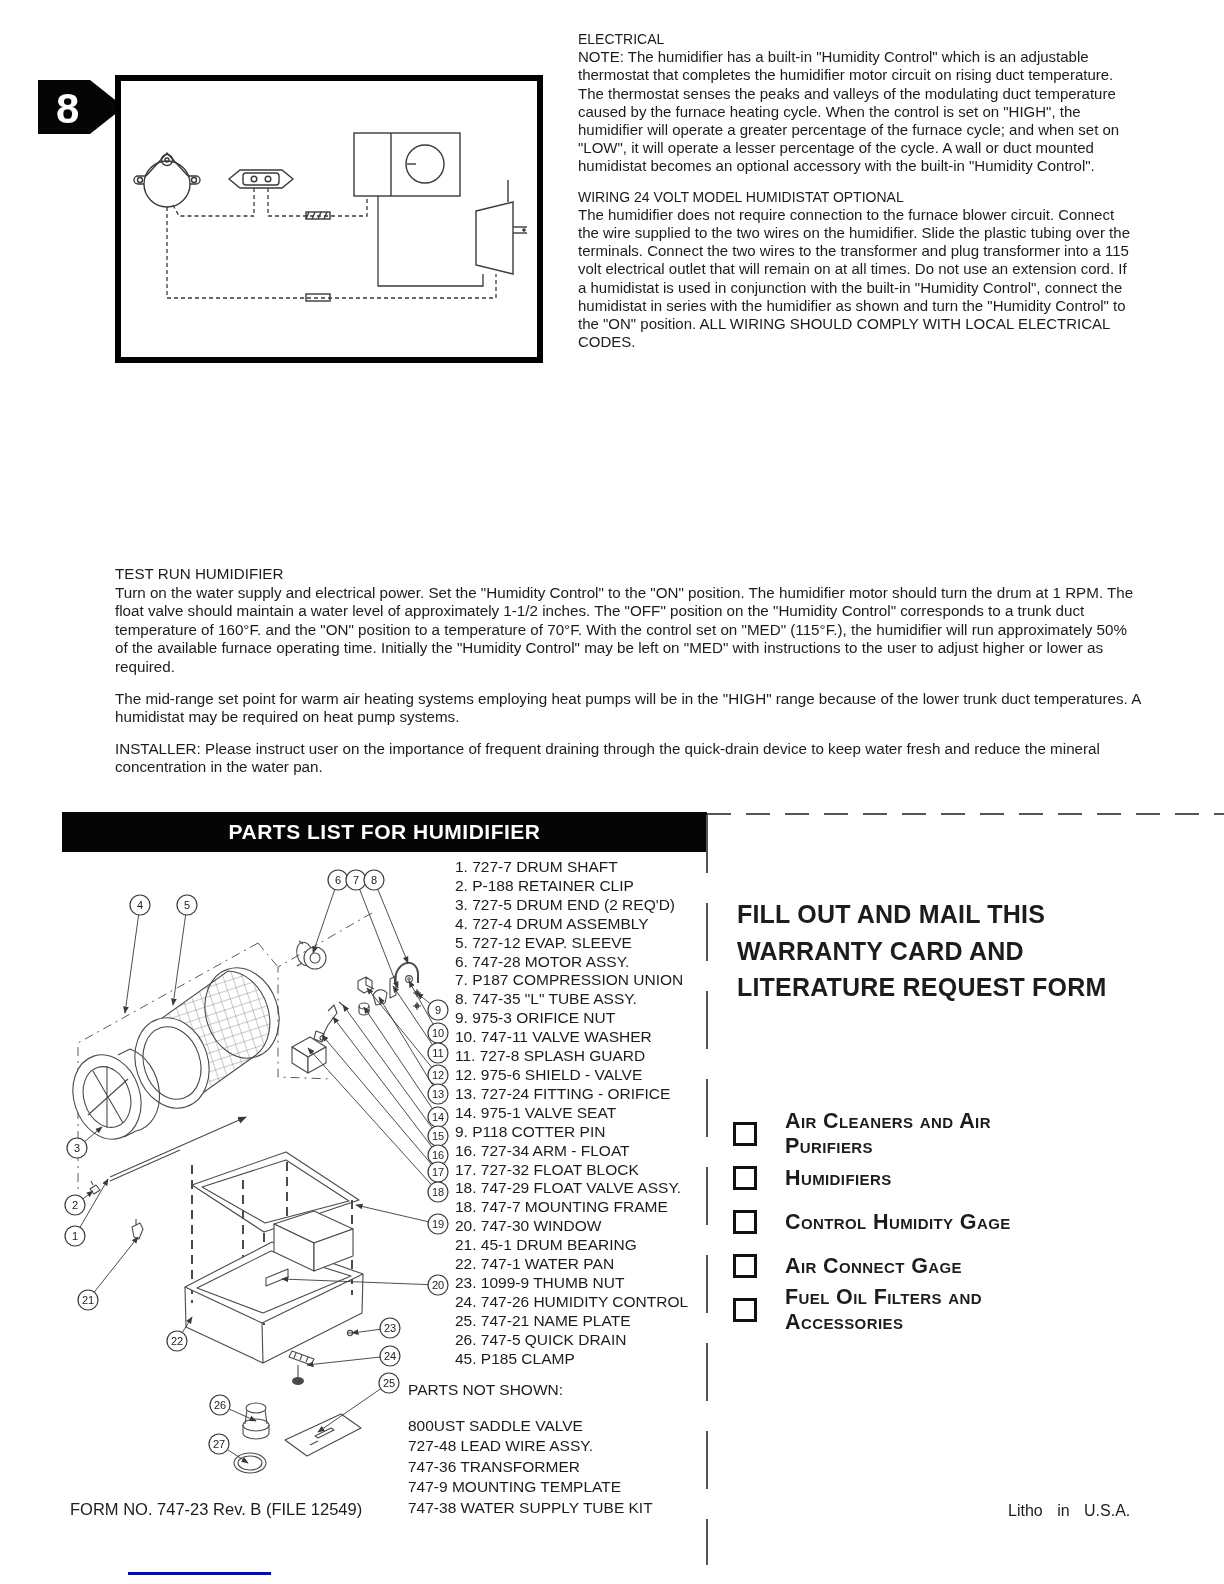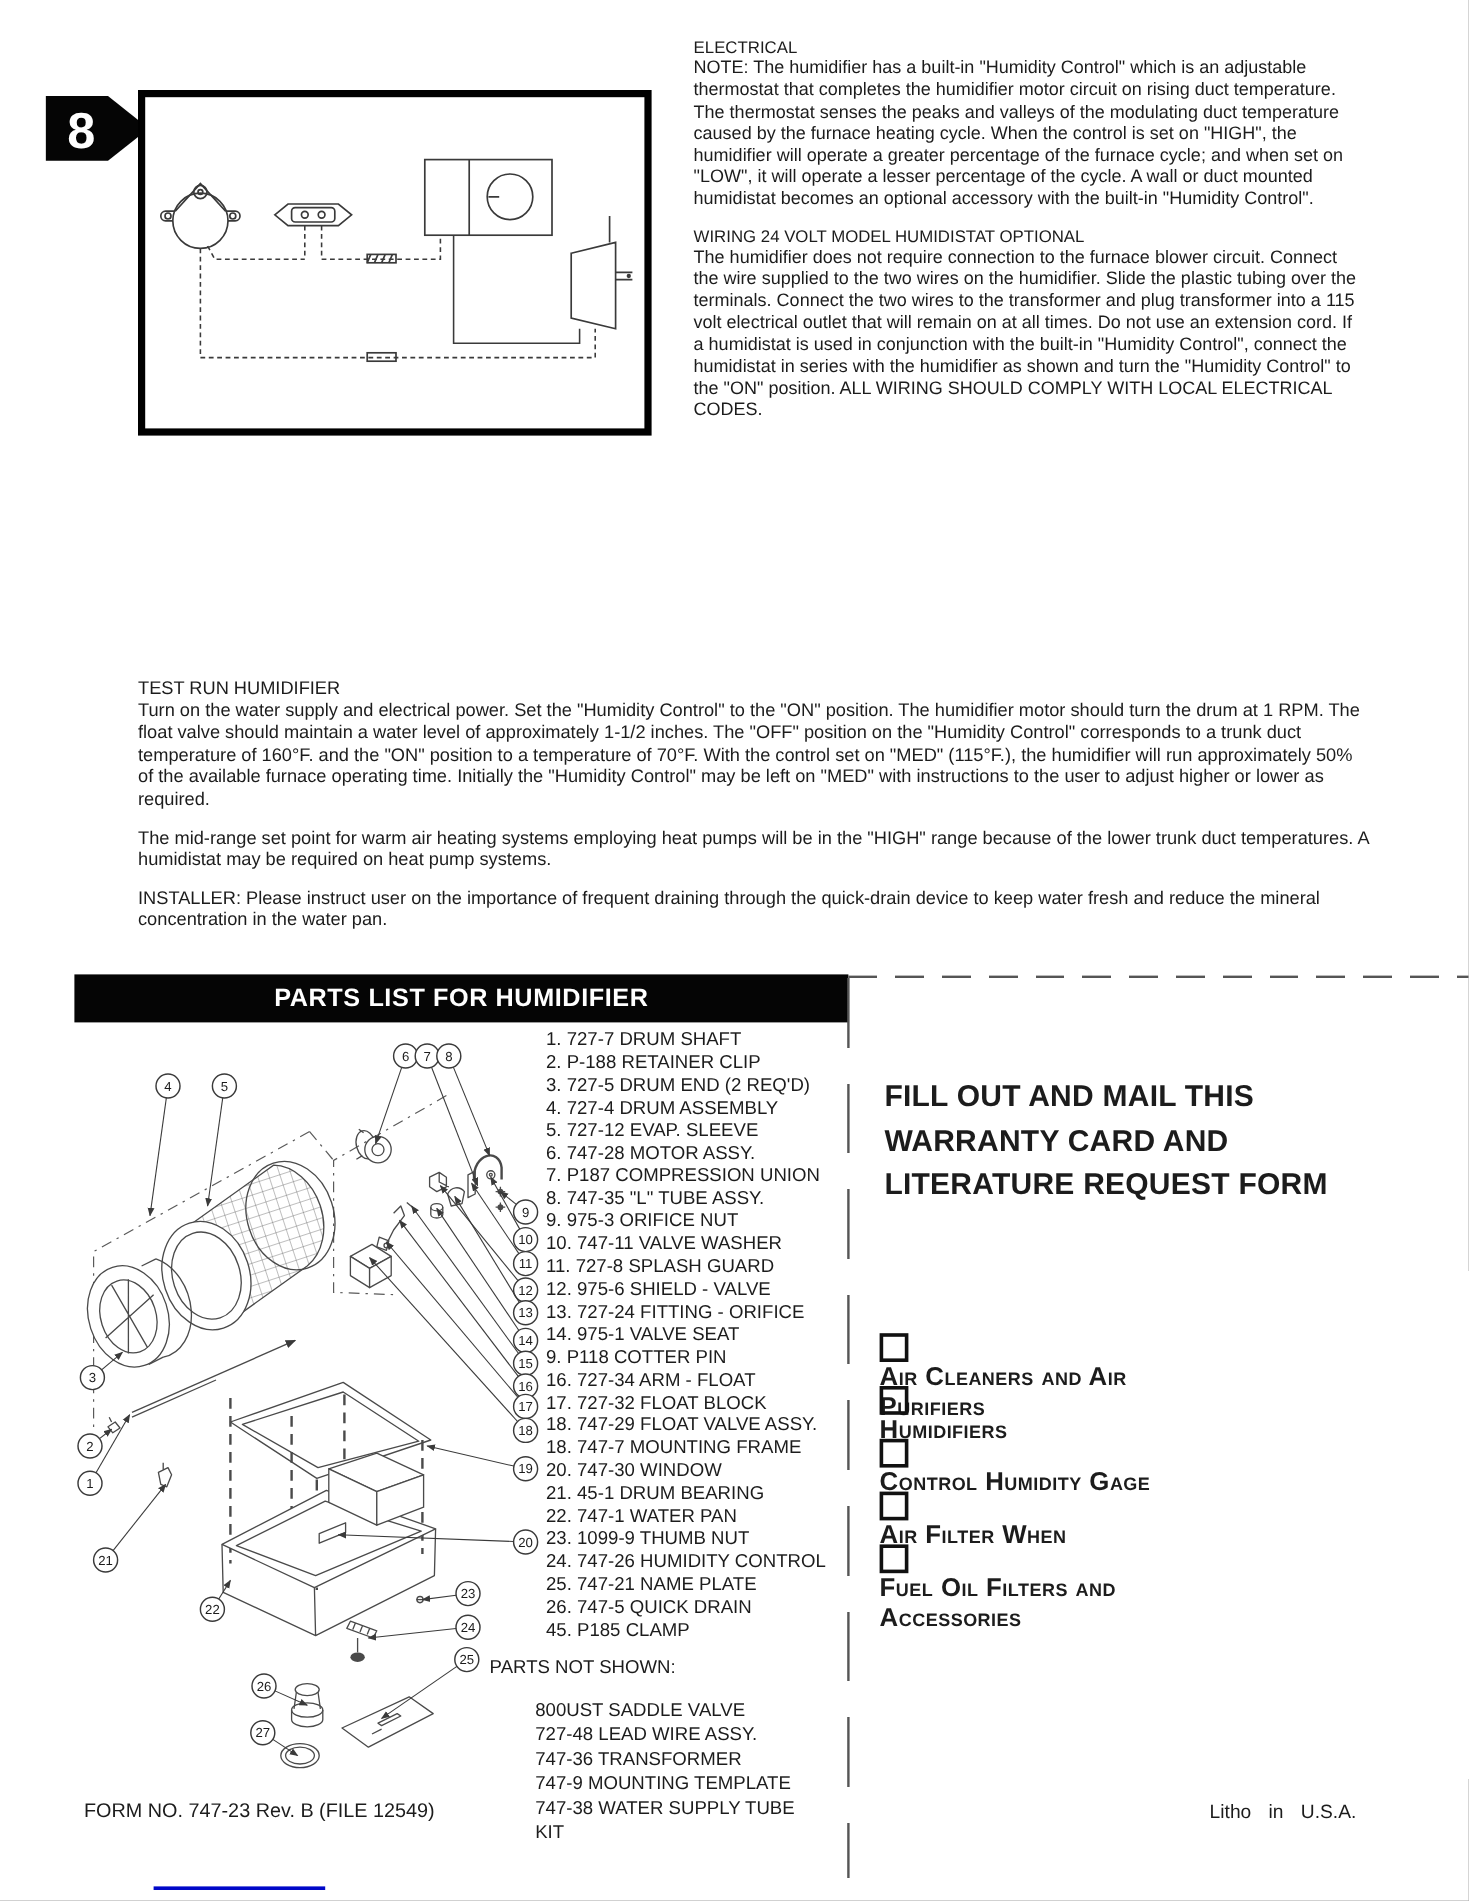--- a/index.html
+++ b/index.html
@@ -44,26 +44,26 @@
   .callout-num{font-family:"Liberation Sans",sans-serif;font-size:11px;fill:#1c1c1c;text-anchor:middle;}
   .part{fill:none;stroke:#4a4a4a;stroke-width:1.1;stroke-linejoin:round;}
   .part.white{fill:#fff;}
   .part.thick{stroke-width:2;}
   .env{fill:none;stroke:#5a5a5a;stroke-width:1;stroke-dasharray:9 5 2 5;}
   .drop{fill:none;stroke:#4a4a4a;stroke-width:2;stroke-dasharray:9 6;}
   
   #parts-list{position:absolute;left:455px;top:858px;width:250px;font-size:15.5px;line-height:18.9px;}
   #not-shown{position:absolute;left:408px;top:1381px;width:280px;font-size:15.5px;}
   #not-shown .ns-head{margin-bottom:17px;}
-  #not-shown .ns-item{line-height:20.4px;margin-left:38px;}
+  #not-shown .ns-item{line-height:20.4px;}
   
   #warranty-head{position:absolute;left:737px;top:896px;width:420px;
     font-size:25px;font-weight:bold;line-height:36.5px;letter-spacing:0.2px;}
   #warranty-options{position:absolute;left:733px;top:1112px;width:430px;}
-  .opt-row{display:flex;align-items:flex-start;height:44px;flex-direction:column;}
+  .opt-row{display:flex;align-items:center;height:44px;}
   .opt-box{width:24px;height:24px;border:3px solid #111;box-sizing:border-box;margin-right:28px;flex:0 0 auto;margin-top:-1px;}
   .opt-label{font-variant:small-caps;font-weight:bold;font-size:21.5px;line-height:25px;letter-spacing:0.4px;width:300px;}
   
   #footer-left{position:absolute;left:70px;top:1500px;font-size:16.5px;}
   #footer-right{position:absolute;left:1008px;top:1502px;font-size:16px;word-spacing:10px;}
   #print-mark{position:absolute;left:128px;top:1572px;width:143px;height:3px;background:#0008c8;}
 </style>
 </head>
 <body>
 
@@ -417,21 +417,21 @@
         <span class="opt-label">Humidifiers</span>
       </div>
 
       <div class="opt-row">
         <span class="opt-box"></span>
         <span class="opt-label">Control Humidity Gage</span>
       </div>
 
       <div class="opt-row">
         <span class="opt-box"></span>
-        <span class="opt-label">Air Filter When</span>
+        <span class="opt-label">Air Connect Gage</span>
       </div>
 
       <div class="opt-row">
         <span class="opt-box"></span>
         <span class="opt-label">Fuel Oil Filters and Accessories</span>
       </div>
     </div>
 
   <div id="footer-left">FORM NO. 747-23 Rev. B  (FILE 12549)</div>
   <div id="footer-right">Litho in U.S.A.</div>

